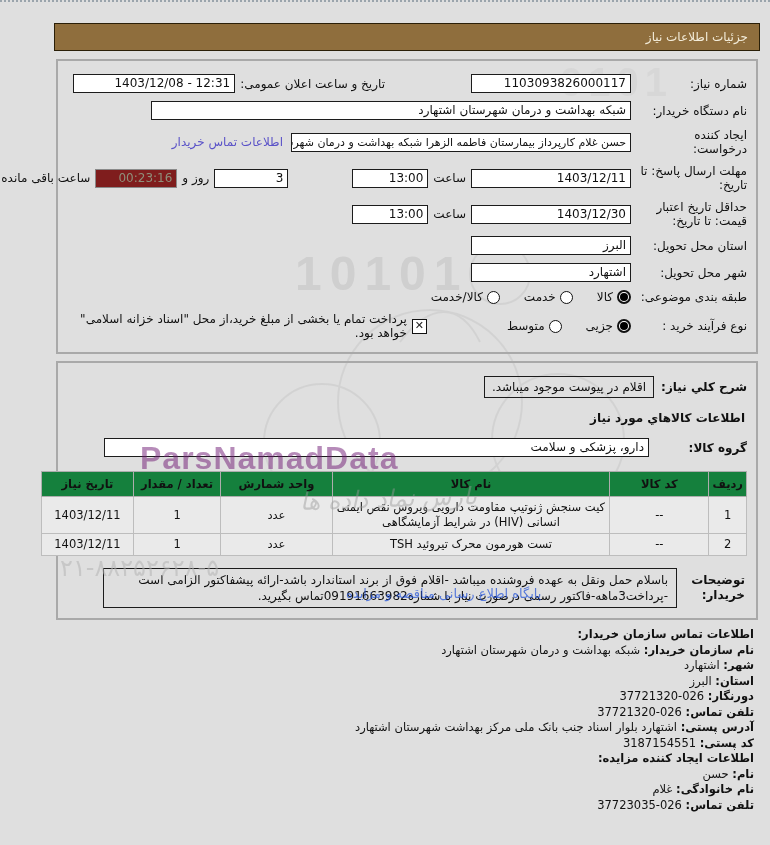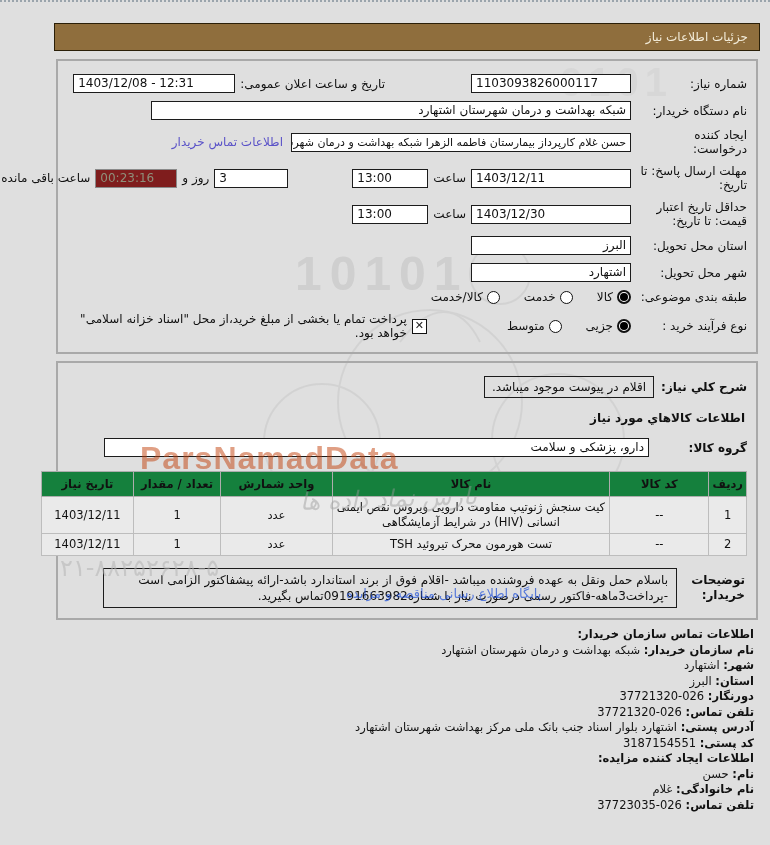--- a/index.html
+++ b/index.html
@@ -10,21 +10,21 @@
     font-size:12px;color:#111;
     direction:rtl;
     position:relative;overflow:hidden;
     border-top:2px dotted #9aa4ac;
     box-sizing:border-box;
   }
   
   .wm{position:absolute;pointer-events:none;direction:ltr;}
   .wm-flower{left:0;top:0;z-index:0;}
   .wm-brand{left:140px;top:438px;font-family:"Liberation Sans",sans-serif;
-    font-weight:bold;font-size:32px;color:#c2410c;opacity:.5;letter-spacing:1px;z-index:3;text-align:right;}
+    font-weight:bold;font-size:32px;color:#701a75;opacity:.5;letter-spacing:1px;z-index:3;text-align:right;}
   .wm-digits{left:295px;top:244px;font-family:"Liberation Sans",sans-serif;
     font-weight:bold;font-size:48px;color:#c2c2c2;opacity:.55;letter-spacing:8px;z-index:0;}
   .wm-digits2{left:560px;top:58px;font-family:"Liberation Sans",sans-serif;
     font-weight:bold;font-size:40px;color:#cdcdcd;opacity:.4;letter-spacing:6px;z-index:0;}
   .wm-calli{left:300px;top:483px;font-size:24px;font-style:italic;color:#9a9a9a;
     opacity:.45;z-index:3;direction:rtl;transform:rotate(-2deg);}
   .wm-phone{left:60px;top:552px;font-size:24px;color:#b5b5b5;opacity:.55;
     letter-spacing:2px;z-index:3;}
   .wm-site{left:346px;top:584px;font-size:13px;color:#1d4ed8;opacity:.7;z-index:3;direction:rtl;}
   .content{position:relative;z-index:1;margin-left:44px;}
@@ -39,21 +39,21 @@
     margin:0 12px 7px 12px;border:2px solid #a9a9a9;
     padding:13px 9px 10px 9px;position:relative;
   }
   .frow{display:flex;align-items:center;margin-bottom:8px;}
   .lbl{width:110px;flex:none;padding-left:6px;line-height:14px;}
   .slbl{flex:none;margin:0 5px;}
   .fld{
     background:#fff;border:1px solid #1c1c1c;height:17px;line-height:17px;
     flex:none;padding:0 4px;overflow:hidden;white-space:nowrap;box-sizing:content-box;
   }
-  .num{direction:ltr;text-align:left;}
+  .num{direction:ltr;text-align:right;}
   .cd{background:#7f1d1d;border-color:#8a8a8a;color:#8f8f7a;}
   .link{color:#5a52c8;margin-right:8px;cursor:pointer;}
   .radio{width:11px;height:11px;border:1px solid #111;border-radius:50%;
     background:#fff;display:inline-block;position:relative;vertical-align:-2px;margin-left:4px;flex:none;}
   .radio.sel{border-width:2px;width:10px;height:10px;}
   .radio.sel::after{content:"";position:absolute;inset:1px;background:#000;border-radius:50%;}
   .opt{display:flex;align-items:center;margin-left:24px;}
   .chk{width:13px;height:13px;border:1px solid #111;background:#fff;display:inline-block;
     text-align:center;line-height:12px;font-size:11px;margin-left:5px;flex:none;color:#222;}
   .b{font-weight:bold;}

